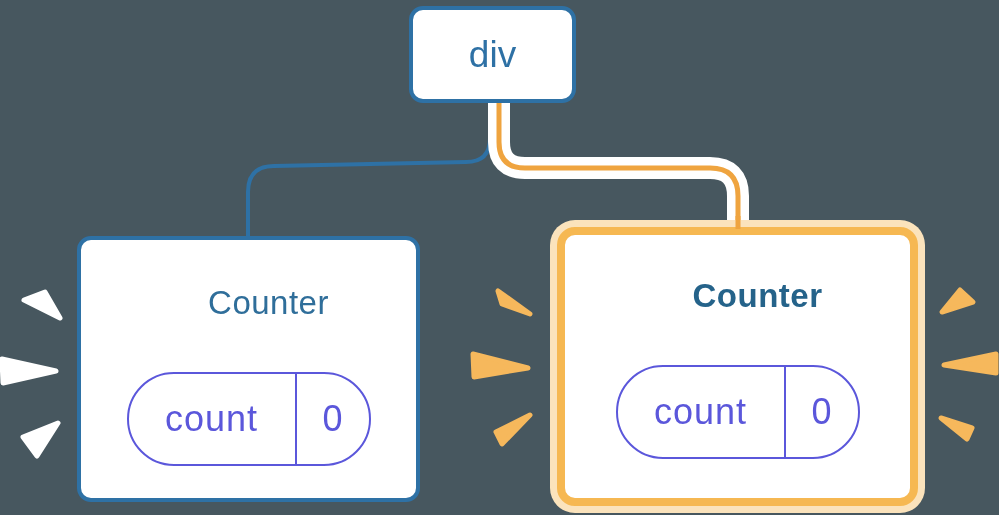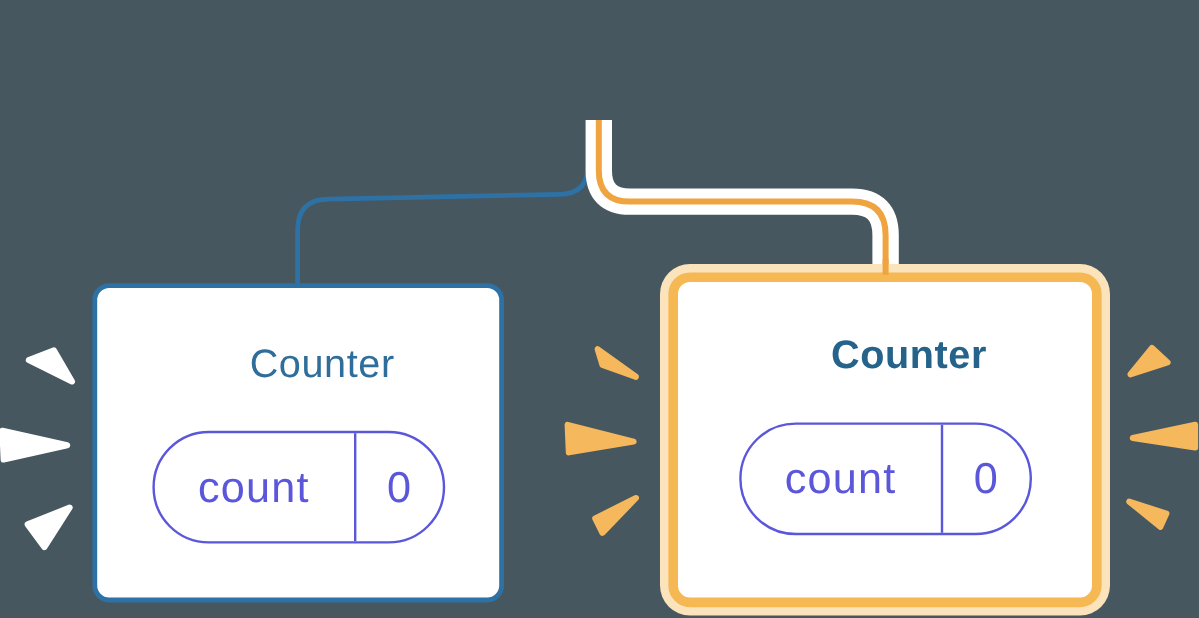--- a/index.html
+++ b/index.html
@@ -35,21 +35,21 @@
     left: 557px; top: 227px; width: 361px; height: 279px;
     border: 8px solid #F6B852; border-radius: 18px;
     box-shadow: 0 0 0 7px #FBE3BC;
     padding-top: 42px;
   }
   .node-title { font-size: 33px; line-height: 38px; letter-spacing: 0.5px; margin-left: 40px; }
   .counter-left  .node-title { color: #2F6E9A; font-weight: 400; }
   .counter-right .node-title { color: #25638A; font-weight: 700; }
 
   .pill {
-    margin-top: 37px;
+    margin-top: 50px;
     width: 244px; height: 94px; box-sizing: border-box;
     border: 2px solid #5B57DB; border-radius: 47px;
     display: flex; align-items: stretch;
     color: #5B57DB; font-size: 36px;
   }
   .pill-key {
     flex: 1; display: flex; align-items: center; justify-content: center;
     border-right: 2px solid #5B57DB; letter-spacing: 1px;
   }
   .pill-value {
@@ -60,20 +60,23 @@
 <body>
 
 <div class="stage">
 
   <svg class="layer under" viewBox="0 0 999 515">
     <path d="M 490 100 L 490 138 Q 490 162 466 162 L 274 166 Q 248 166 248 192 L 248 246" fill="none" stroke="#2E71A5" stroke-width="4"></path>
     <path d="M 499 100 L 499 142 Q 499 168 525 168 L 710 168 Q 738 168 738 196 L 738 226" fill="none" stroke="#FFFFFF" stroke-width="22"></path>
     <path d="M 499 100 L 499 142 Q 499 168 525 168 L 710 168 Q 738 168 738 196 L 738 224" fill="none" stroke="#EFA43F" stroke-width="5"></path>
   </svg>
 
+  <div class="node root-node">
+    <span>div</span>
+  </div>
 
   <div class="node counter-node counter-left">
     <div class="node-title">Counter</div>
     <div class="pill">
       <div class="pill-key">count</div>
       <div class="pill-value">0</div>
     </div>
   </div>
 
   <div class="node counter-node counter-right">

